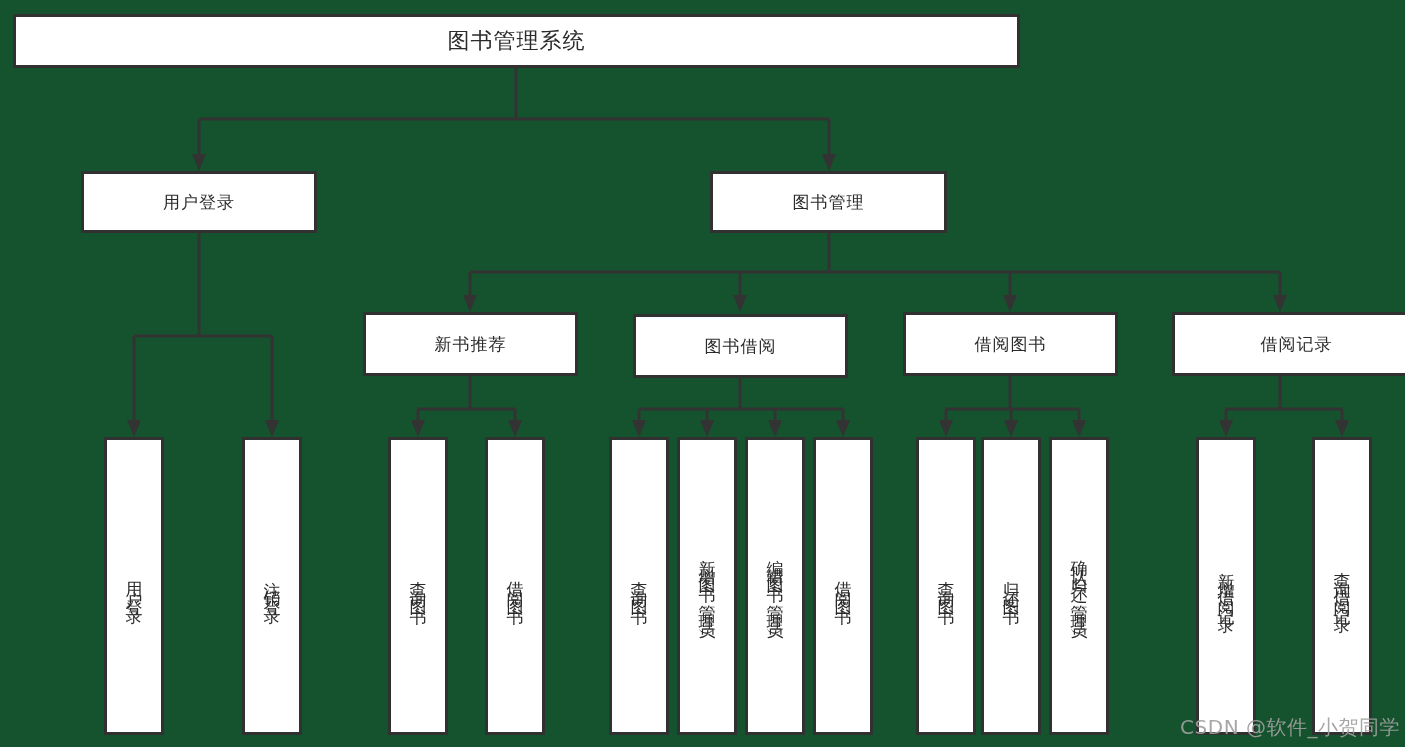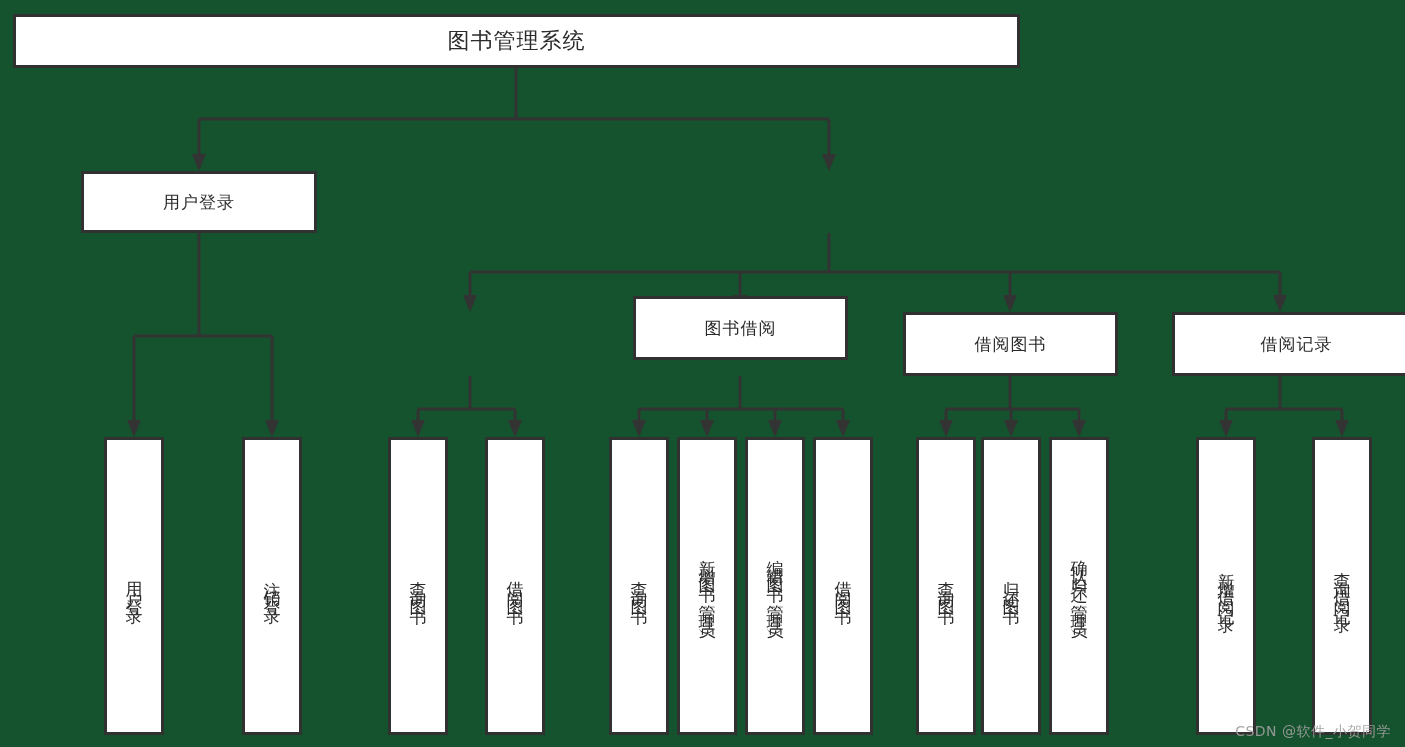--- a/index.html
+++ b/index.html
@@ -5,22 +5,22 @@
   html,body{margin:0;padding:0;background:#ffffff;}
   .canvas{position:relative;width:1405px;height:747px;background:#14532d;overflow:hidden;
           font-family:"DejaVu Sans","Liberation Sans",sans-serif;}
   .wires{position:absolute;left:0;top:0;width:1405px;height:747px;}
   .node{position:absolute;box-sizing:border-box;background:#ffffff;border:3px solid #313131;
         display:flex;align-items:center;justify-content:center;z-index:2;}
   .node .lbl{color:#2b2b2b;font-size:17px;letter-spacing:1px;white-space:nowrap;}
   .root .lbl{font-size:22px;}
   .vbox .lbl{writing-mode:vertical-rl;text-orientation:mixed;letter-spacing:9px;
              line-height:1;white-space:normal;}
-  .watermark{position:absolute;right:14px;bottom:6px;z-index:5;color:rgba(158,158,158,0.92);
-             font-size:14px;letter-spacing:0.5px;white-space:nowrap;margin-top:9px;}
+  .watermark{position:absolute;right:5px;bottom:6px;z-index:5;color:rgba(158,158,158,0.92);
+             font-size:20px;letter-spacing:0.5px;white-space:nowrap;margin-top:9px;}
 </style>
 </head>
 <body>
 
 <div class="canvas">
 
   <svg class="wires" viewBox="0 0 1405 747" xmlns="http://www.w3.org/2000/svg" aria-hidden="true">
     <path d="M516,68V119 M199,119H829 M199,119V166 M829,119V166
              M199,233V336 M134,336H272 M134,336V432 M272,336V432
              M829,233V272 M470,272H1280 M470,272V307 M740,272V307 M1010,272V307 M1280,272V307
@@ -40,22 +40,28 @@
              M1335,420L1349,420L1342,437Z" fill="#333333" stroke="none"></path>
   </svg>
 
   <div class="node root" style="left:13px;top:14px;width:1007px;height:54px">
     <span class="lbl">图书管理系统</span>
   </div>
 
   <div class="node" style="left:81px;top:171px;width:236px;height:62px">
     <span class="lbl">用户登录</span>
   </div>
+  <div class="node" style="left:710px;top:171px;width:237px;height:62px">
+    <span class="lbl">图书管理</span>
+  </div>
 
-  <div class="node" style="left:633px;top:296px;width:215px;height:64px">
+  <div class="node" style="left:363px;top:312px;width:215px;height:64px">
+    <span class="lbl">新书推荐</span>
+  </div>
+  <div class="node" style="left:633px;top:314px;width:215px;height:64px">
     <span class="lbl">图书借阅</span>
   </div>
   <div class="node" style="left:903px;top:312px;width:215px;height:64px">
     <span class="lbl">借阅图书</span>
   </div>
   <div class="node" style="left:1172px;top:312px;width:249px;height:64px">
     <span class="lbl">借阅记录</span>
   </div>
 
   <div class="node vbox" style="left:104px;top:437px;width:60px;height:298px">

